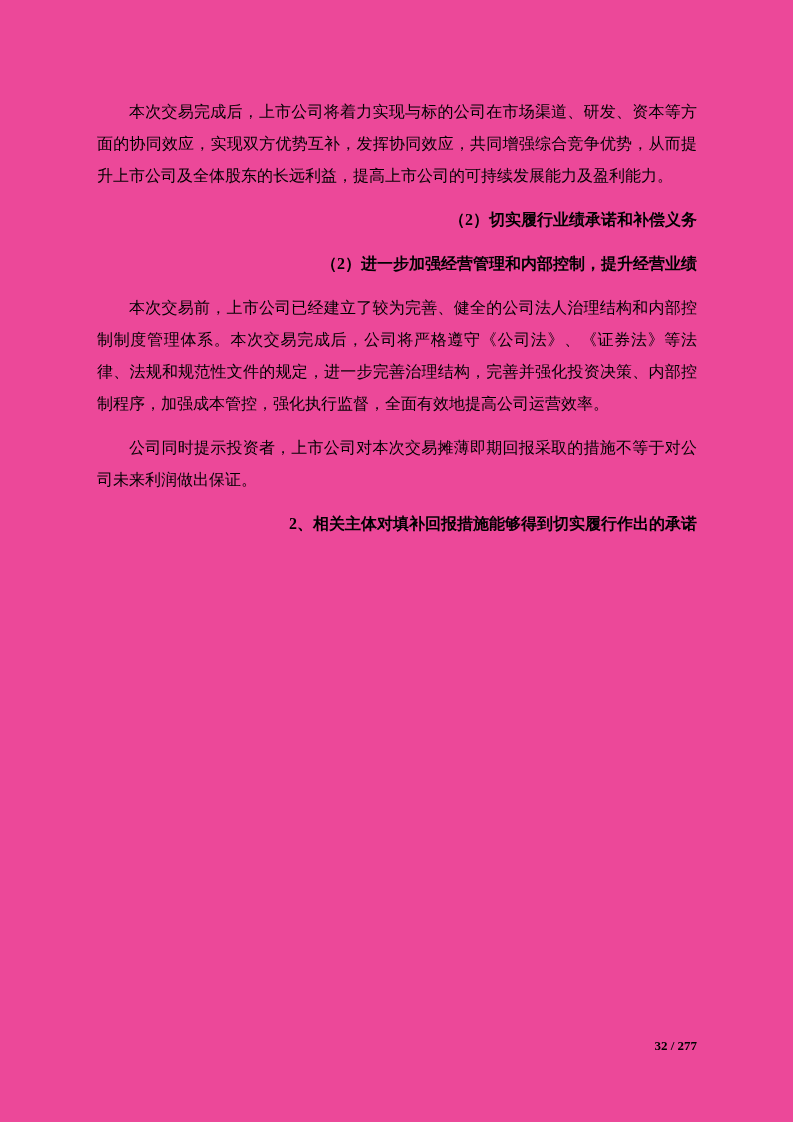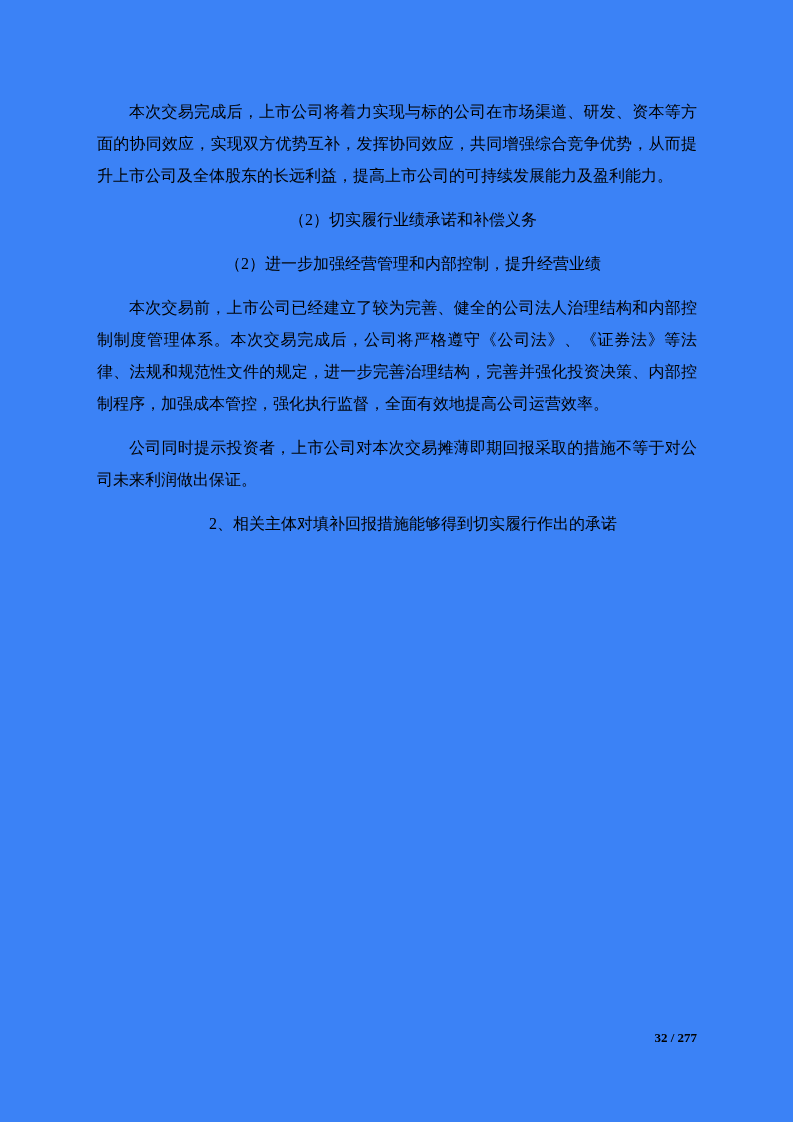--- a/index.html
+++ b/index.html
@@ -5,42 +5,43 @@
   html, body {
     margin: 0;
     padding: 0;
     background: #ffffff;
   }
   .page {
     position: relative;
     width: 793px;
     height: 1122px;
     margin: 0 auto;
-    background: #3b82f6;
+    background: #ec4899;
     box-sizing: border-box;
     padding: 96px 96px 0 97px;
     font-family: "Liberation Serif", "DejaVu Serif", serif;
     color: #000000;
     overflow: hidden;
   }
   .content p {
     margin: 0 0 12px 0;
     font-size: 16px;
     line-height: 32px;
     text-indent: 2em;
     text-align: justify;
     word-break: break-all;
   }
   .content p.heading {
-    text-align: center;
+    text-align: right;
+    font-weight: bold;
   }
   .footer {
     position: absolute;
     right: 96px;
-    bottom: 76px;
+    bottom: 68px;
     font-size: 13px;
     font-weight: bold;
     font-family: "Liberation Serif", "DejaVu Serif", serif;
     color: #000000;
   }
 </style>
 </head>
 <body>
 
 <div class="page">

